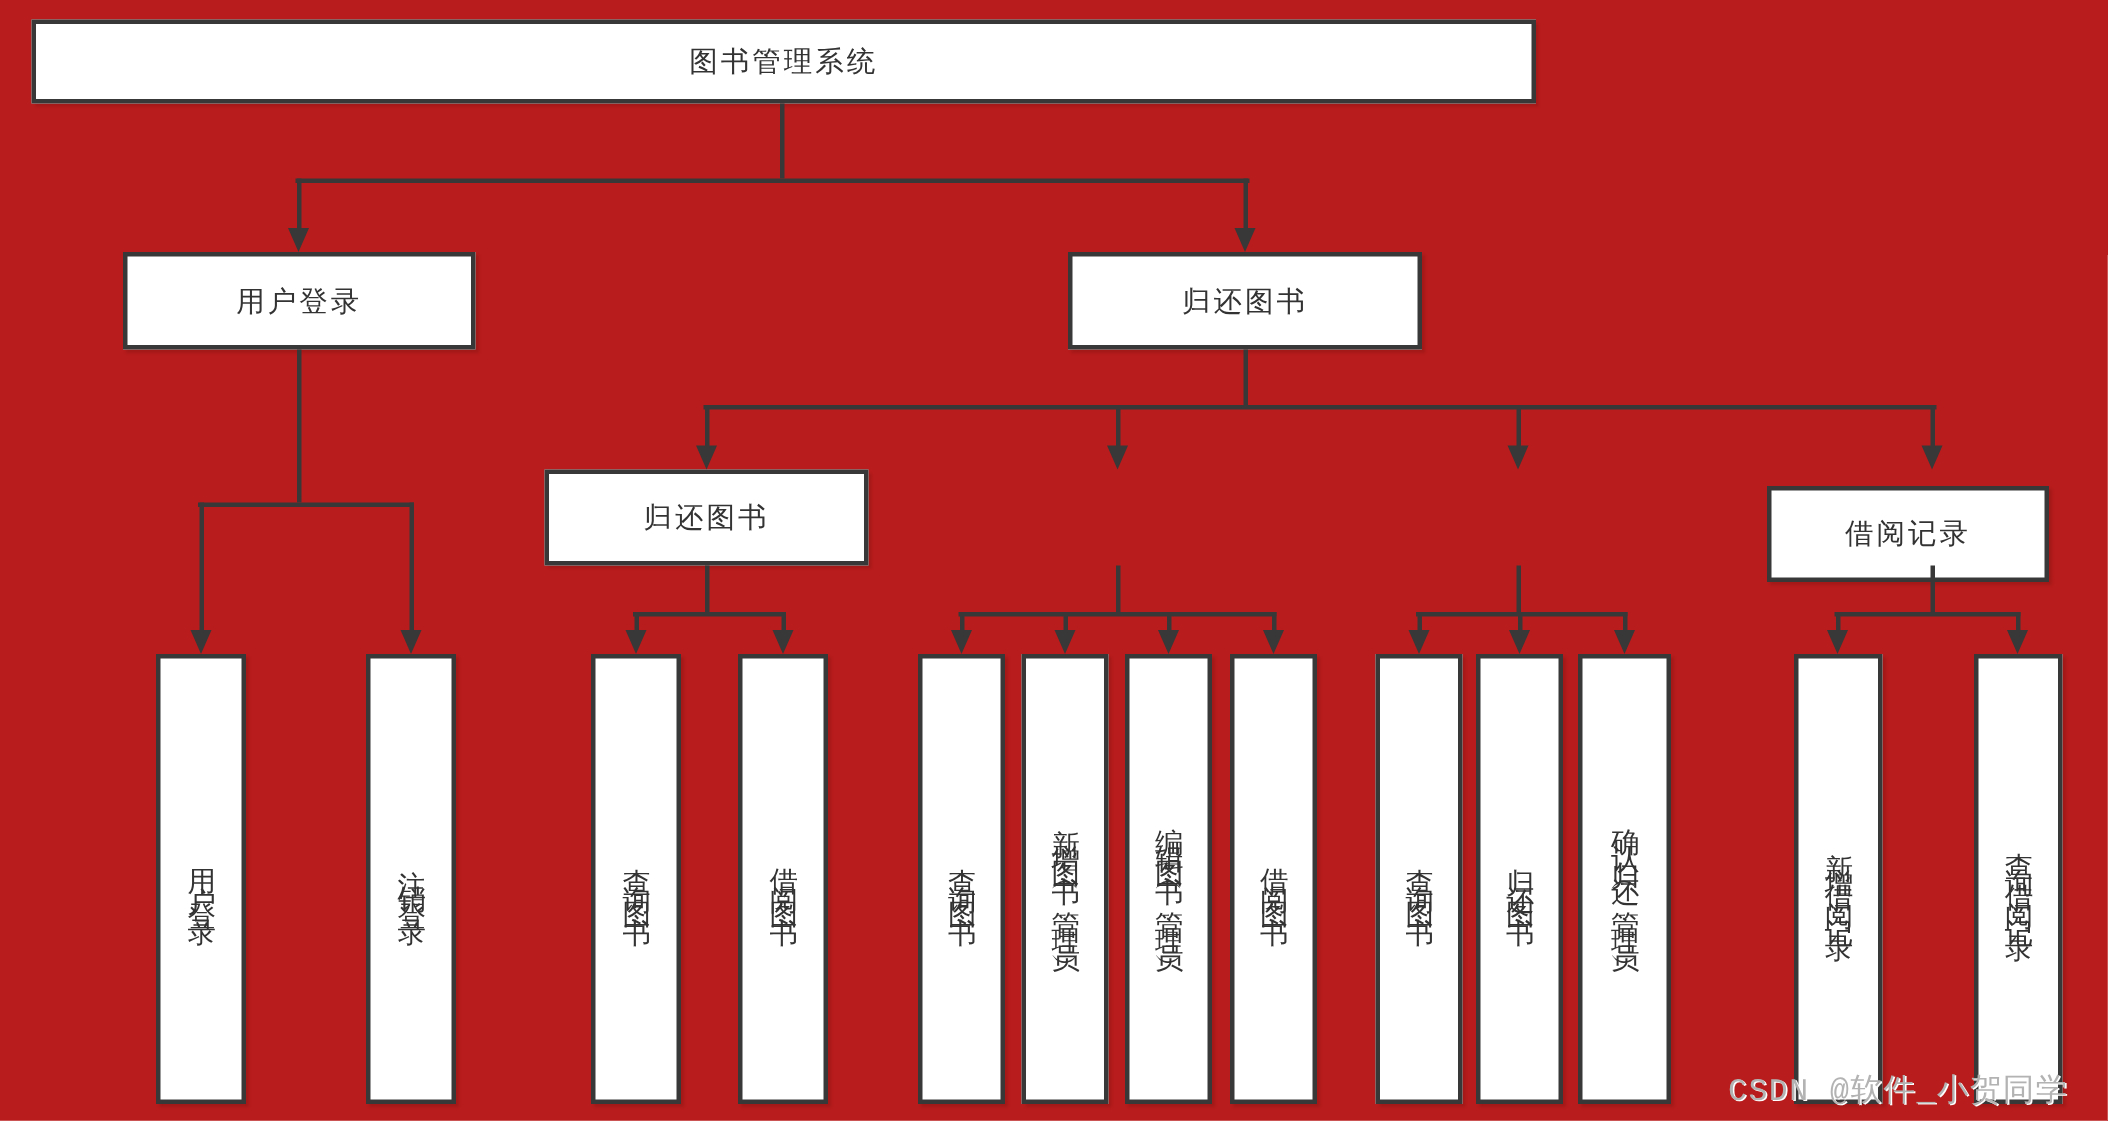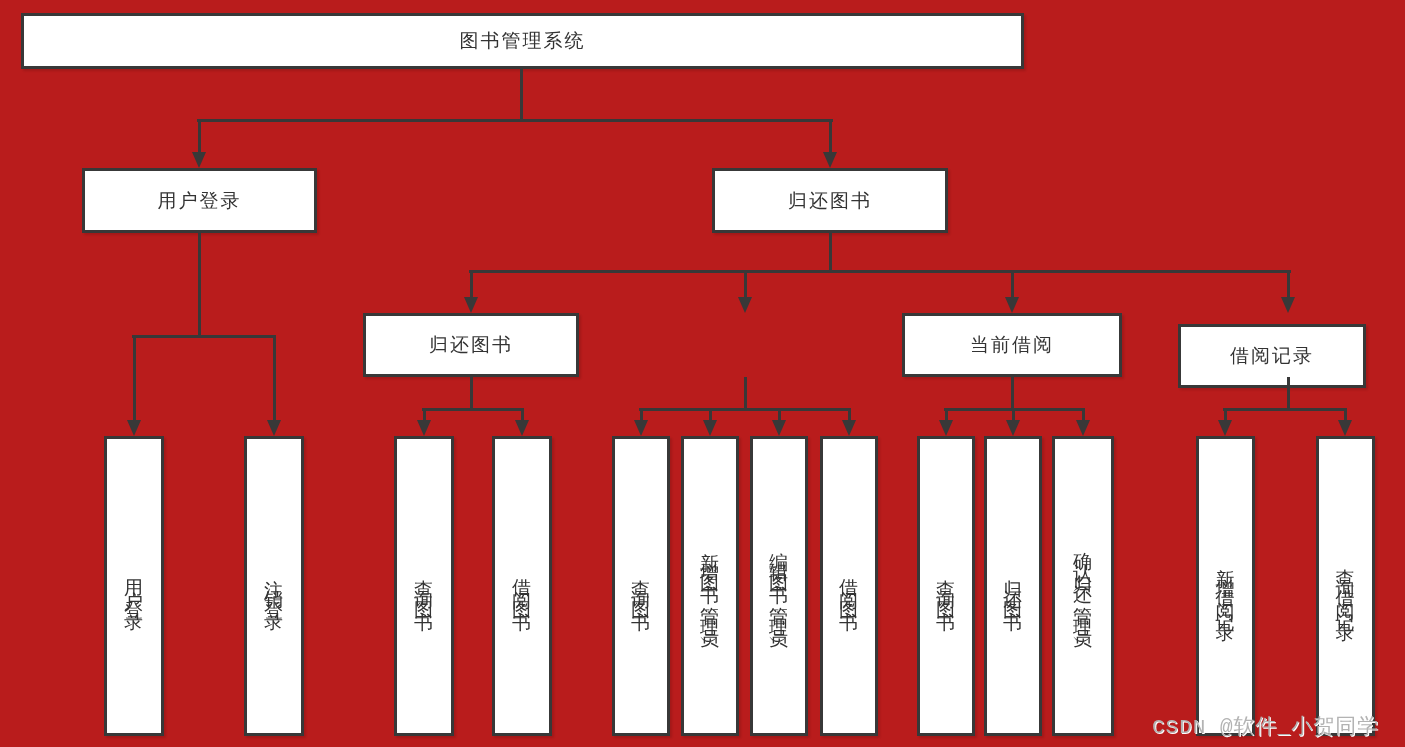--- a/index.html
+++ b/index.html
@@ -77,23 +77,20 @@
 
   <div class="box hbox" style="left:82px;top:168px;width:235px;height:65px">
     <span class="label">用户登录</span>
   </div>
   <div class="box hbox" style="left:712px;top:168px;width:236px;height:65px">
     <span class="label">归还图书</span>
   </div>
 
   <div class="box hbox" style="left:363px;top:313px;width:216px;height:64px">
     <span class="label">归还图书</span>
-  </div>
-  <div class="box hbox" style="left:902px;top:313px;width:220px;height:64px">
-    <span class="label">当前借阅</span>
   </div>
   <div class="box hbox" style="left:1178px;top:324px;width:188px;height:64px">
     <span class="label">借阅记录</span>
   </div>
 
   <div class="box vbox" style="left:104px;top:436px;width:60px;height:300px">
     <span class="label">用户登录</span>
   </div>
   <div class="box vbox" style="left:244px;top:436px;width:60px;height:300px">
     <span class="label">注销登录</span>

